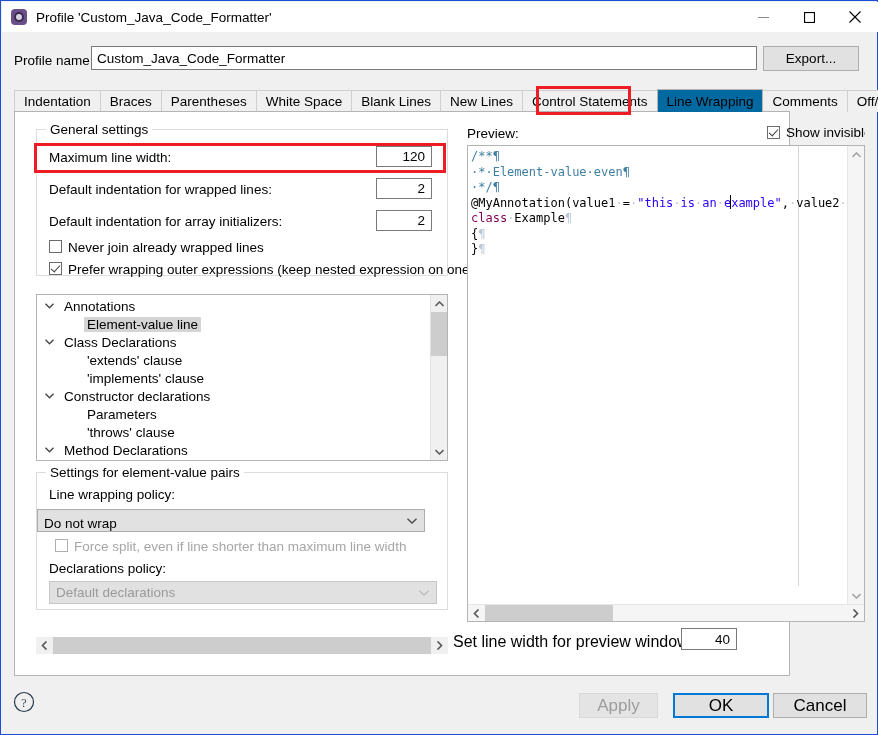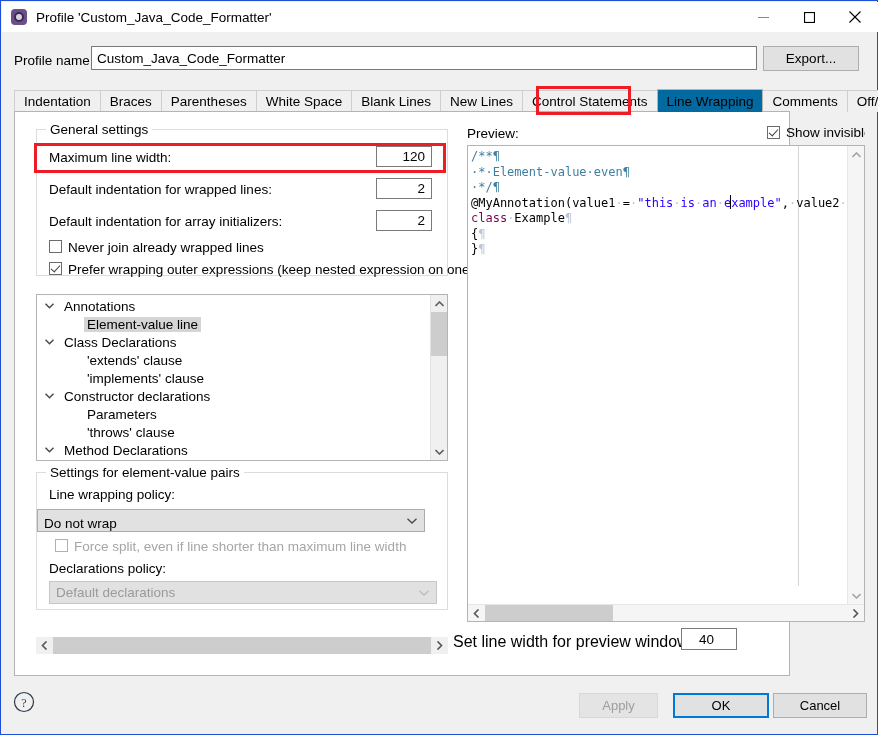--- a/index.html
+++ b/index.html
@@ -410,36 +410,36 @@
   .setlinewidth-input {
     position: absolute;
     left: 680px; top: 627px;
     width: 56px; height: 22px;
     border: 1px solid #7a7a7a;
     background: #fff;
     box-sizing: border-box;
     font-family: "Liberation Sans", sans-serif;
     font-size: 13.5px;
     text-align: right;
-    padding-right: 22px;
+    padding-right: 6px;
     color: #000;
     outline: none;
   }
 
   
   .help-icon {
     position: absolute;
     left: 12px; top: 690px;
     width: 22px; height: 22px;
   }
   .btn {
     position: absolute;
     height: 25px;
     font-family: "Liberation Sans", sans-serif;
-    font-size: 13px;
+    font-size: 17px;
     background: #e1e1e1;
     border: 1px solid #adadad;
     box-sizing: border-box;
     color: #000;
     cursor: default;
   }
   .btn.disabled { color: #9d9d9d; background: #e4e4e4; border-color: #d8d8d8; }
   .btn.default { border: 2px solid #0078d7; background: #e1e1e1; }
 </style>
 </head>

